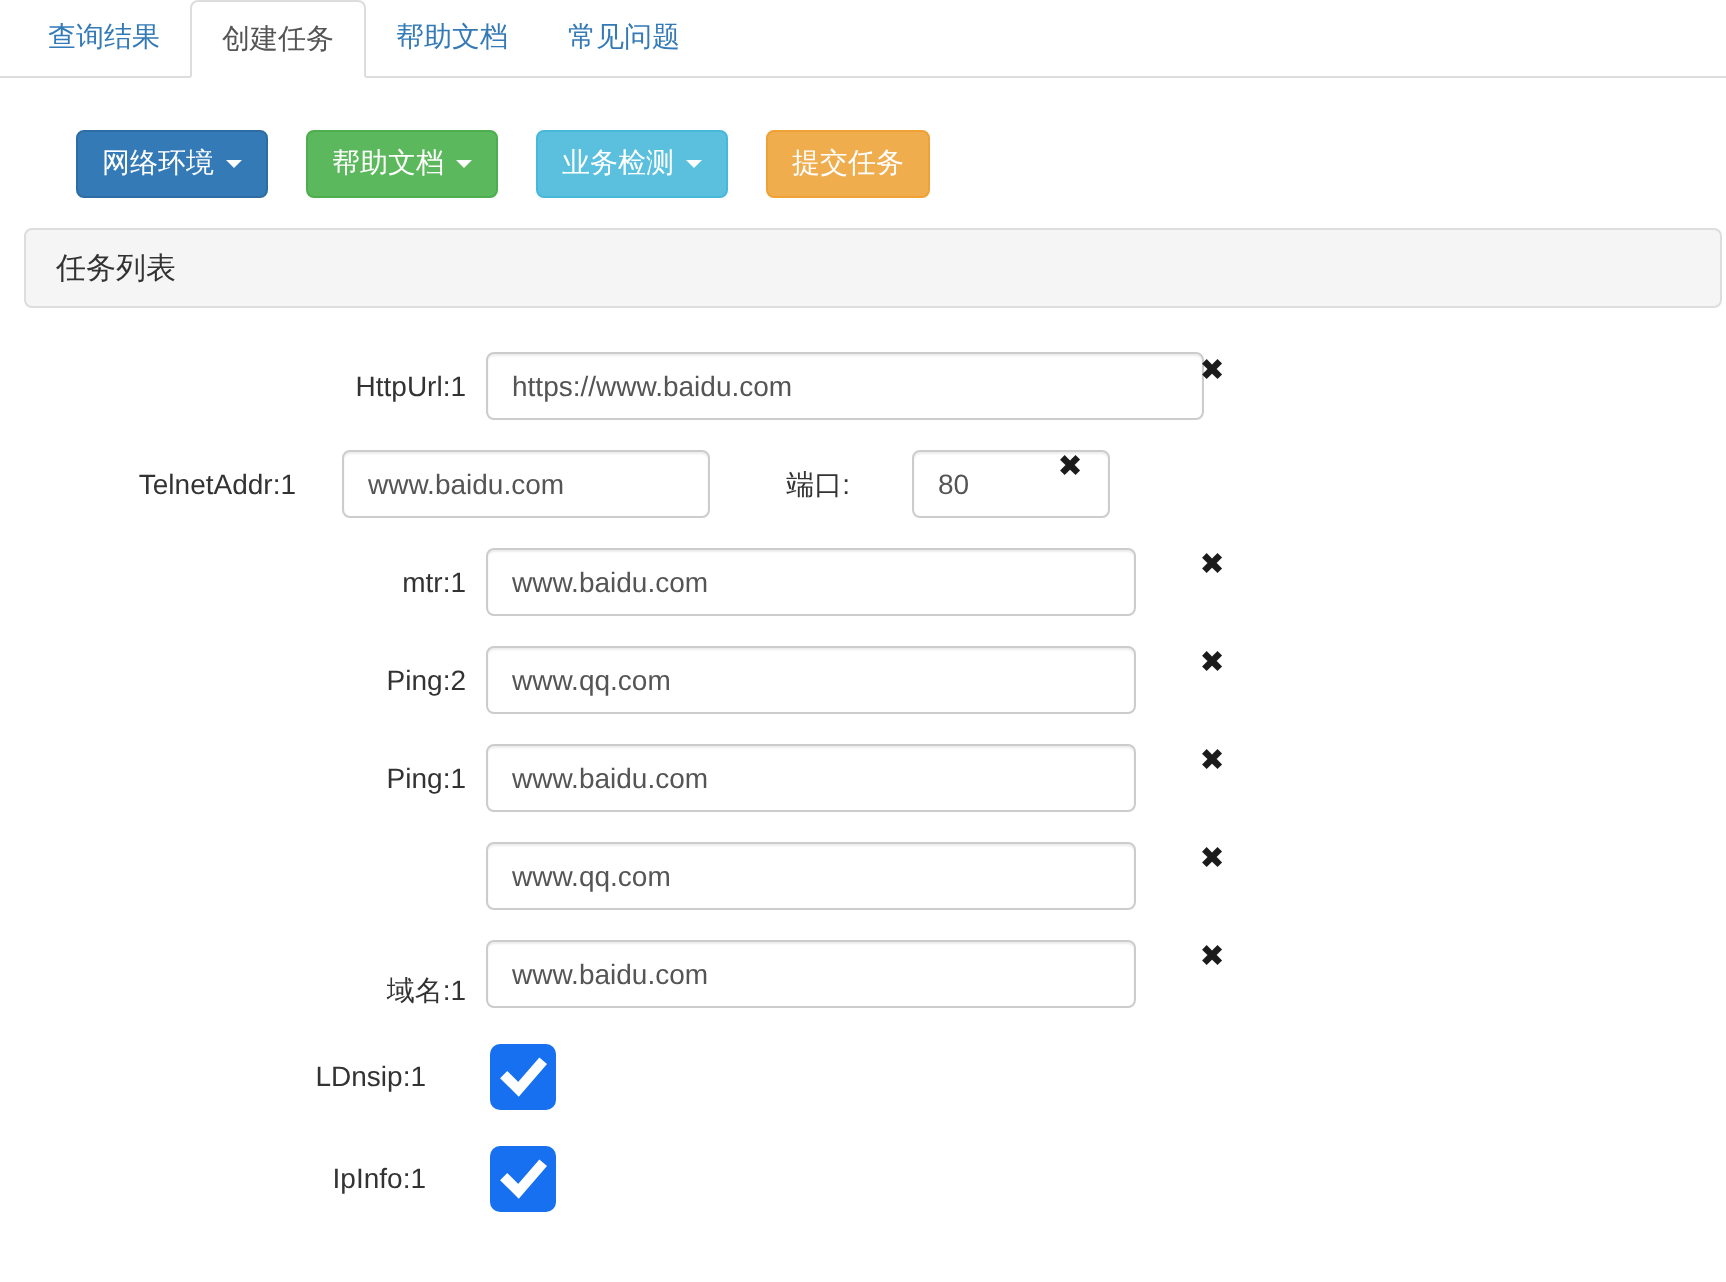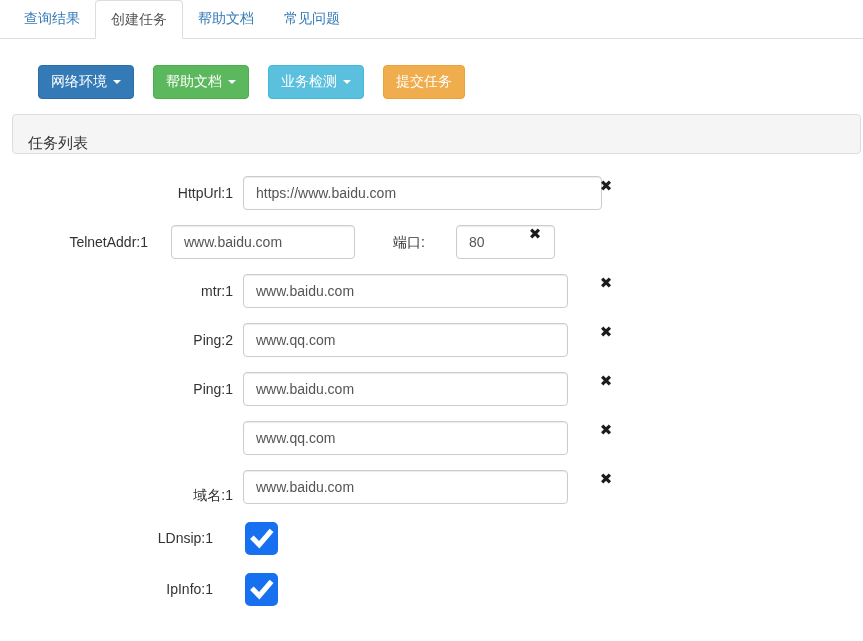--- a/index.html
+++ b/index.html
@@ -17,21 +17,21 @@
          border-radius:4px; font-size:14px; color:#fff; border:1px solid transparent; cursor:pointer; white-space:nowrap; }
   .btn-primary { background:#337ab7; border-color:#2e6da4; }
   .btn-success { background:#5cb85c; border-color:#4cae4c; }
   .btn-info    { background:#5bc0de; border-color:#46b8da; }
   .btn-warning { background:#f0ad4e; border-color:#eea236; }
   .caret { display:inline-block; width:0; height:0; margin-left:6px;
            border-top:4px solid #fff; border-left:4px solid transparent; border-right:4px solid transparent; }
 
   
   .panel-heading { margin:15px 2px 0 12px; height:40px; background:#f5f5f5; border:1px solid #ddd;
-                   border-radius:4px; display:flex; align-items:flex-end; padding:0 15px; font-size:15px; color:#333; }
+                   border-radius:4px; display:flex; align-items:center; padding:0 15px; font-size:15px; color:#333; }
 
   
   .form-area { position:relative; height:482px; }
   .row-label { position:absolute; font-size:14px; font-weight:normal; color:#333; text-align:right; line-height:34px; white-space:nowrap; }
   .text-input { position:absolute; height:34px; border:1px solid #ccc; border-radius:4px; padding:6px 12px;
                 font-size:14px; color:#555; box-shadow:inset 0 1px 1px rgba(0,0,0,0.08); outline:none; background:#fff; }
   .remove-icon { position:absolute; width:18px; height:16px; font-size:15px; font-weight:bold; color:#1b1b1b;
                  line-height:16px; text-align:center; cursor:pointer; }
   .checkbox { position:absolute; width:33px; height:33px; background:#1670f0; border-radius:5px; cursor:pointer;
               display:flex; align-items:center; justify-content:center; }

